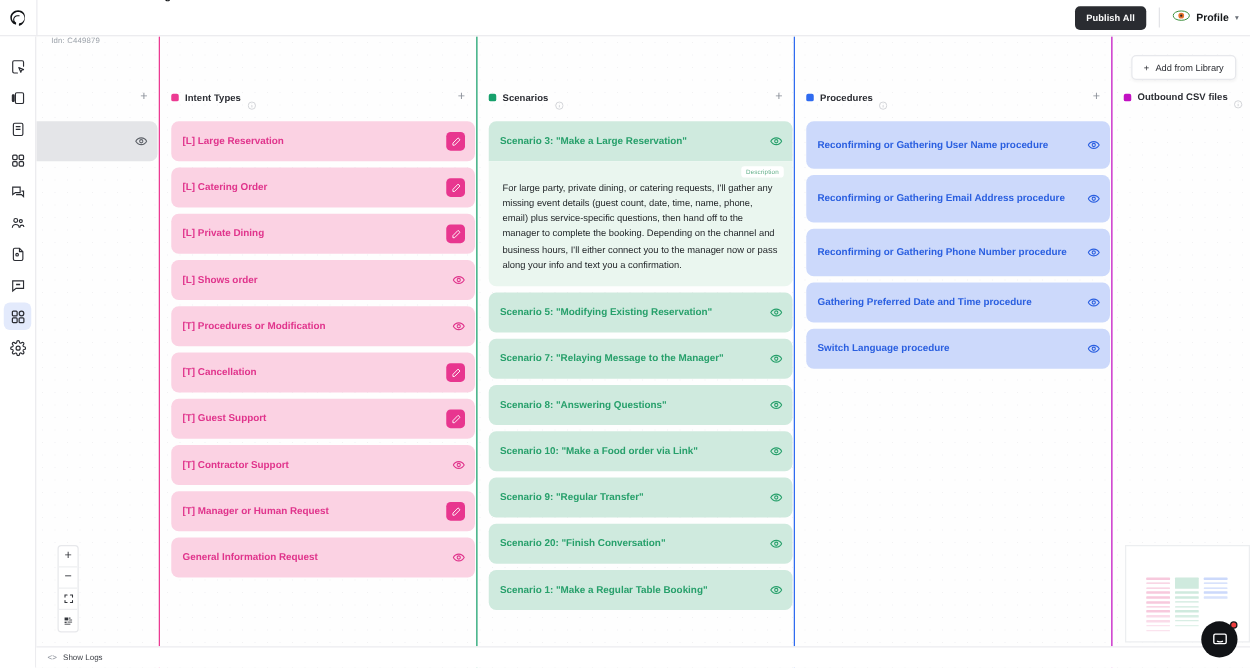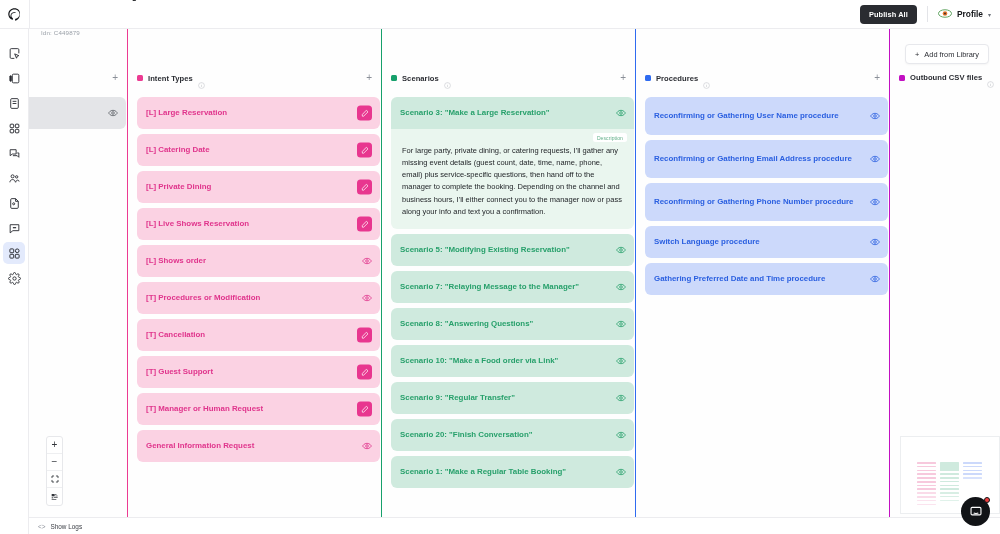--- a/index.html
+++ b/index.html
@@ -308,85 +308,84 @@
         <span class="card-label">[L] Large Reservation</span>
         <span class="card-act">
             <span class="btn-edit">
               <svg width="8" height="8" viewBox="0 0 24 24" fill="none" stroke="#fff" stroke-width="2.2" stroke-linecap="round">
                 <path d="M17 3l4 4L8 20H4v-4z"></path>
               </svg>
             </span>
           </span>
       </div>
       <div class="card c-pink">
-        <span class="card-label">[L] Catering Date</span>
+        <span class="card-label">[L] Catering Order</span>
         <span class="card-act">
             <span class="btn-edit">
               <svg width="8" height="8" viewBox="0 0 24 24" fill="none" stroke="#fff" stroke-width="2.2" stroke-linecap="round">
                 <path d="M17 3l4 4L8 20H4v-4z"></path>
               </svg>
             </span>
           </span>
       </div>
       <div class="card c-pink">
         <span class="card-label">[L] Private Dining</span>
         <span class="card-act">
             <span class="btn-edit">
               <svg width="8" height="8" viewBox="0 0 24 24" fill="none" stroke="#fff" stroke-width="2.2" stroke-linecap="round">
                 <path d="M17 3l4 4L8 20H4v-4z"></path>
               </svg>
             </span>
           </span>
       </div>
       <div class="card c-pink">
-        <span class="card-label">[L] Live Shows Reservation</span>
+        <span class="card-label">[L] Shows order</span>
+        <span class="card-act">
+            <svg class="eye" width="10" height="10" viewBox="0 0 24 24" fill="none" stroke="#e0348c" stroke-width="2">
+              <path d="M1.5 12S5 5.5 12 5.5 22.5 12 22.5 12 19 18.5 12 18.5 1.5 12 1.5 12z"></path>
+              <circle cx="12" cy="12" r="3.1"></circle>
+            </svg>
+          </span>
+      </div>
+      <div class="card c-pink">
+        <span class="card-label">[T] Procedures or Modification</span>
+        <span class="card-act">
+            <svg class="eye" width="10" height="10" viewBox="0 0 24 24" fill="none" stroke="#e0348c" stroke-width="2">
+              <path d="M1.5 12S5 5.5 12 5.5 22.5 12 22.5 12 19 18.5 12 18.5 1.5 12 1.5 12z"></path>
+              <circle cx="12" cy="12" r="3.1"></circle>
+            </svg>
+          </span>
+      </div>
+      <div class="card c-pink">
+        <span class="card-label">[T] Cancellation</span>
         <span class="card-act">
             <span class="btn-edit">
               <svg width="8" height="8" viewBox="0 0 24 24" fill="none" stroke="#fff" stroke-width="2.2" stroke-linecap="round">
                 <path d="M17 3l4 4L8 20H4v-4z"></path>
               </svg>
             </span>
           </span>
       </div>
       <div class="card c-pink">
-        <span class="card-label">[L] Shows order</span>
-        <span class="card-act">
-            <svg class="eye" width="10" height="10" viewBox="0 0 24 24" fill="none" stroke="#e0348c" stroke-width="2">
-              <path d="M1.5 12S5 5.5 12 5.5 22.5 12 22.5 12 19 18.5 12 18.5 1.5 12 1.5 12z"></path>
-              <circle cx="12" cy="12" r="3.1"></circle>
-            </svg>
-          </span>
-      </div>
-      <div class="card c-pink">
-        <span class="card-label">[T] Procedures or Modification</span>
-        <span class="card-act">
-            <svg class="eye" width="10" height="10" viewBox="0 0 24 24" fill="none" stroke="#e0348c" stroke-width="2">
-              <path d="M1.5 12S5 5.5 12 5.5 22.5 12 22.5 12 19 18.5 12 18.5 1.5 12 1.5 12z"></path>
-              <circle cx="12" cy="12" r="3.1"></circle>
-            </svg>
-          </span>
-      </div>
-      <div class="card c-pink">
-        <span class="card-label">[T] Cancellation</span>
+        <span class="card-label">[T] Guest Support</span>
         <span class="card-act">
             <span class="btn-edit">
               <svg width="8" height="8" viewBox="0 0 24 24" fill="none" stroke="#fff" stroke-width="2.2" stroke-linecap="round">
                 <path d="M17 3l4 4L8 20H4v-4z"></path>
               </svg>
             </span>
           </span>
       </div>
       <div class="card c-pink">
-        <span class="card-label">[T] Guest Support</span>
-        <span class="card-act">
-            <span class="btn-edit">
-              <svg width="8" height="8" viewBox="0 0 24 24" fill="none" stroke="#fff" stroke-width="2.2" stroke-linecap="round">
-                <path d="M17 3l4 4L8 20H4v-4z"></path>
-              </svg>
-            </span>
+        <span class="card-label">[T] Contractor Support</span>
+        <span class="card-act">
+            <svg class="eye" width="10" height="10" viewBox="0 0 24 24" fill="none" stroke="#e0348c" stroke-width="2">
+              <path d="M1.5 12S5 5.5 12 5.5 22.5 12 22.5 12 19 18.5 12 18.5 1.5 12 1.5 12z"></path>
+              <circle cx="12" cy="12" r="3.1"></circle>
+            </svg>
           </span>
       </div>
       <div class="card c-pink">
         <span class="card-label">[T] Manager or Human Request</span>
         <span class="card-act">
             <span class="btn-edit">
               <svg width="8" height="8" viewBox="0 0 24 24" fill="none" stroke="#fff" stroke-width="2.2" stroke-linecap="round">
                 <path d="M17 3l4 4L8 20H4v-4z"></path>
               </svg>
             </span>
@@ -532,30 +531,30 @@
       <div class="card c-blue" style="min-height:38px">
         <span class="card-label">Reconfirming or Gathering Phone Number procedure</span>
         <span class="card-act">
             <svg class="eye" width="10" height="10" viewBox="0 0 24 24" fill="none" stroke="#2a5fe0" stroke-width="2">
               <path d="M1.5 12S5 5.5 12 5.5 22.5 12 22.5 12 19 18.5 12 18.5 1.5 12 1.5 12z"></path>
               <circle cx="12" cy="12" r="3.1"></circle>
             </svg>
           </span>
       </div>
       <div class="card c-blue">
+        <span class="card-label">Gathering Preferred Date and Time procedure</span>
+        <span class="card-act">
+            <svg class="eye" width="10" height="10" viewBox="0 0 24 24" fill="none" stroke="#2a5fe0" stroke-width="2">
+              <path d="M1.5 12S5 5.5 12 5.5 22.5 12 22.5 12 19 18.5 12 18.5 1.5 12 1.5 12z"></path>
+              <circle cx="12" cy="12" r="3.1"></circle>
+            </svg>
+          </span>
+      </div>
+      <div class="card c-blue">
         <span class="card-label">Switch Language procedure</span>
-        <span class="card-act">
-            <svg class="eye" width="10" height="10" viewBox="0 0 24 24" fill="none" stroke="#2a5fe0" stroke-width="2">
-              <path d="M1.5 12S5 5.5 12 5.5 22.5 12 22.5 12 19 18.5 12 18.5 1.5 12 1.5 12z"></path>
-              <circle cx="12" cy="12" r="3.1"></circle>
-            </svg>
-          </span>
-      </div>
-      <div class="card c-blue">
-        <span class="card-label">Gathering Preferred Date and Time procedure</span>
         <span class="card-act">
             <svg class="eye" width="10" height="10" viewBox="0 0 24 24" fill="none" stroke="#2a5fe0" stroke-width="2">
               <path d="M1.5 12S5 5.5 12 5.5 22.5 12 22.5 12 19 18.5 12 18.5 1.5 12 1.5 12z"></path>
               <circle cx="12" cy="12" r="3.1"></circle>
             </svg>
           </span>
       </div>
     </div>
   </div>
 

